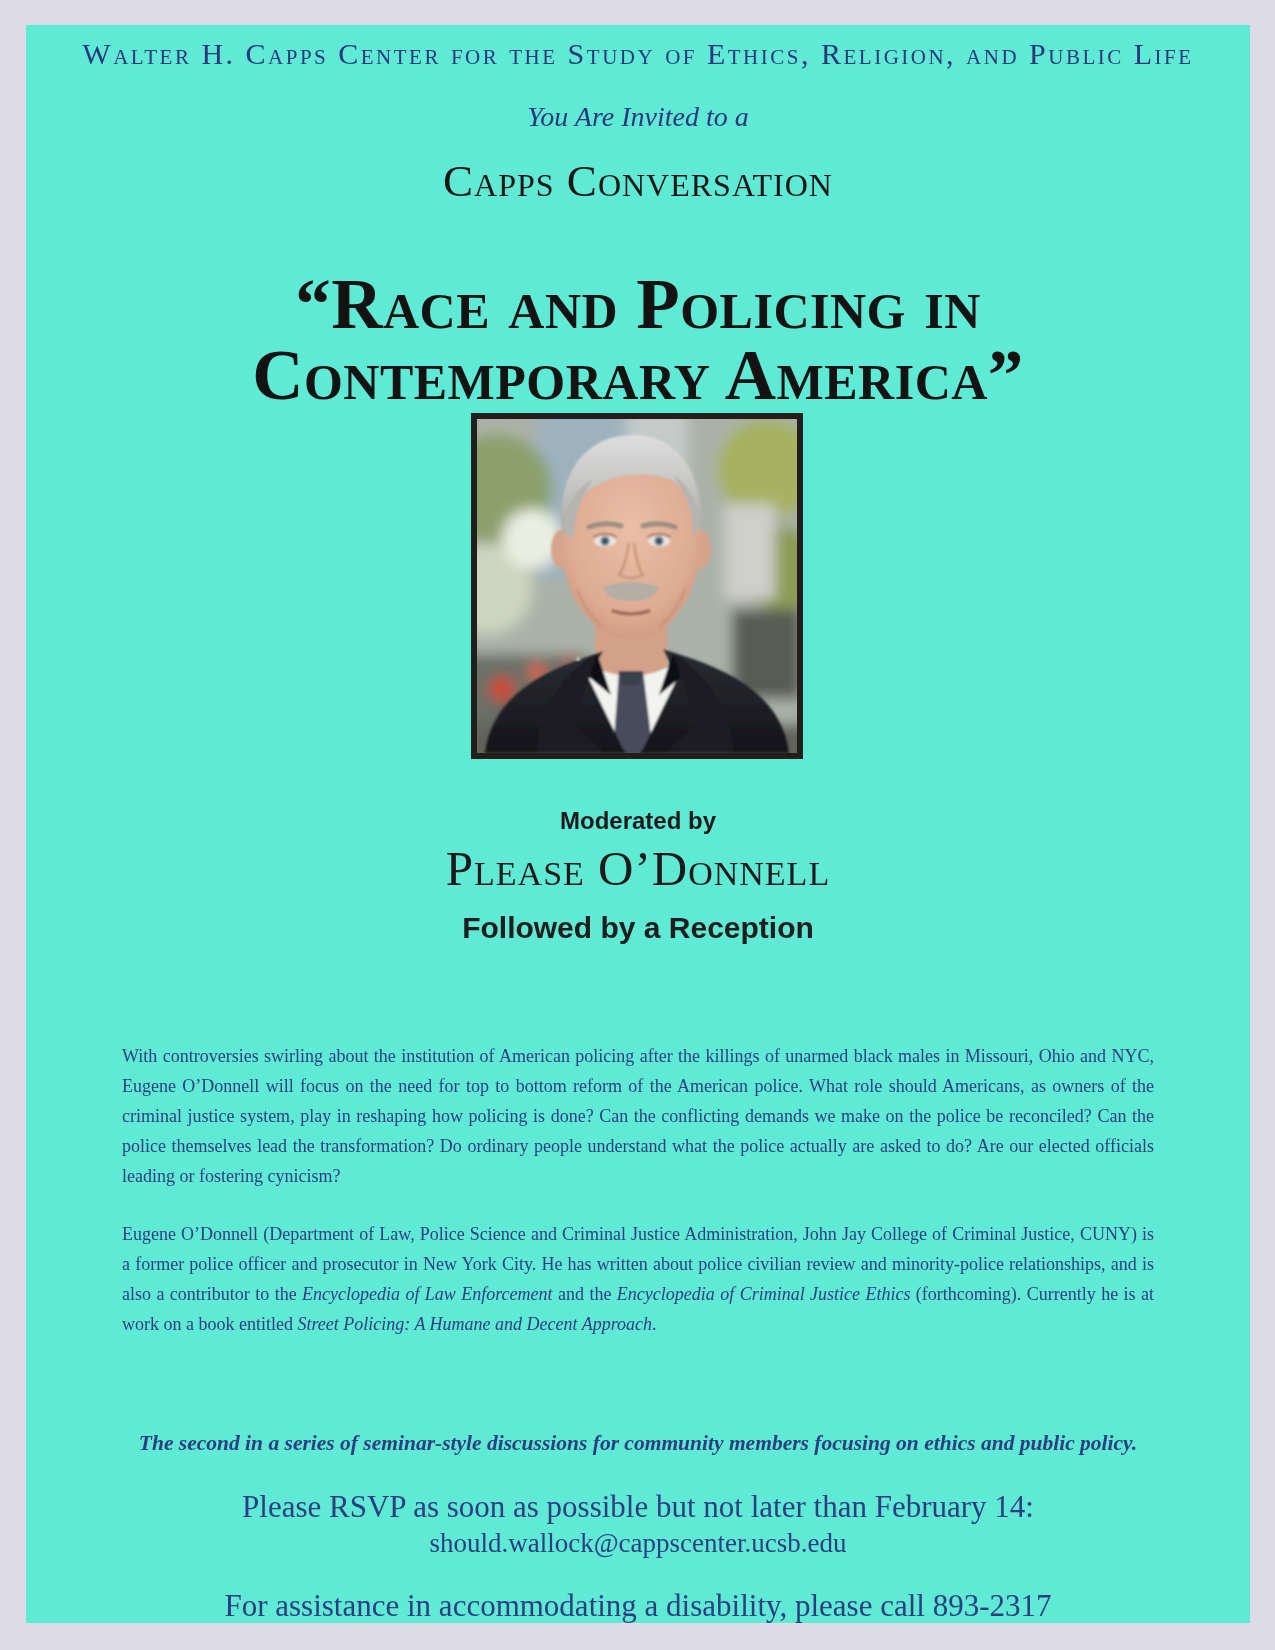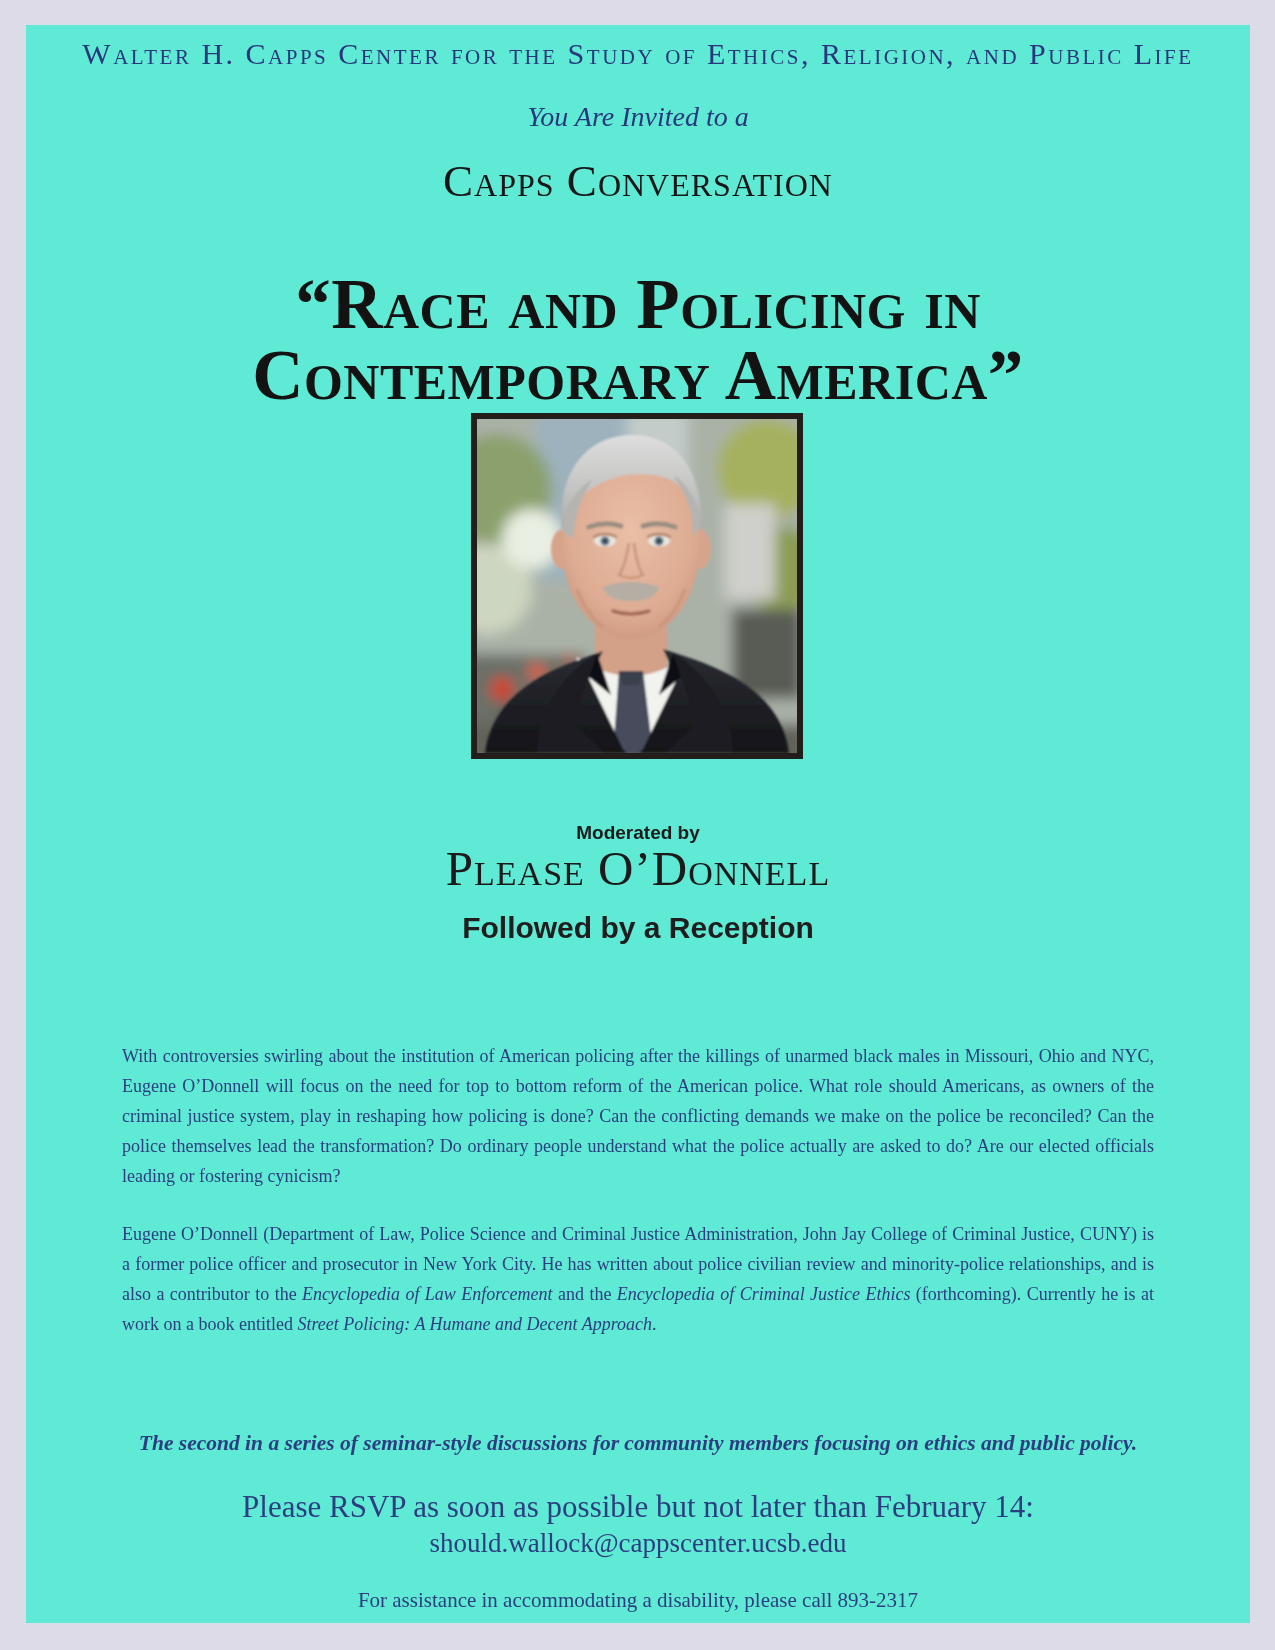--- a/index.html
+++ b/index.html
@@ -57,23 +57,22 @@
     width: 332px; height: 346px;
     border: 6px solid #211e1c;
     background: #9aa096;
   }
   .photo-frame svg { display: block; width: 100%; height: 100%; }
 
   .moderated-label {
     top: 782px;
     font-family: "Liberation Sans", sans-serif;
     font-weight: bold;
-    font-size: 19px;
+    font-size: 24px;
     color: #1c1a1a;
-    margin-top: 15px;
   }
   .moderator-name {
     top: 815px;
     font-variant: small-caps;
     font-size: 49px;
     letter-spacing: 1px;
     color: #1c1a1a;
   }
   .event-details {
     top: 884px;
@@ -107,21 +106,21 @@
     color: #2d3e80;
   }
   .rsvp-email {
     top: 1503px;
     font-size: 27px;
     color: #2d3e80;
     text-decoration: none;
   }
   .footer-note {
     top: 1563px;
-    font-size: 21px;
+    font-size: 31px;
     color: #2d3e80;
   }
 </style>
 </head>
 <body>
 
 <div class="sheet">
 
   <div class="abs org-header">Walter H. Capps Center for the Study of Ethics, Religion, and Public Life</div>
 

